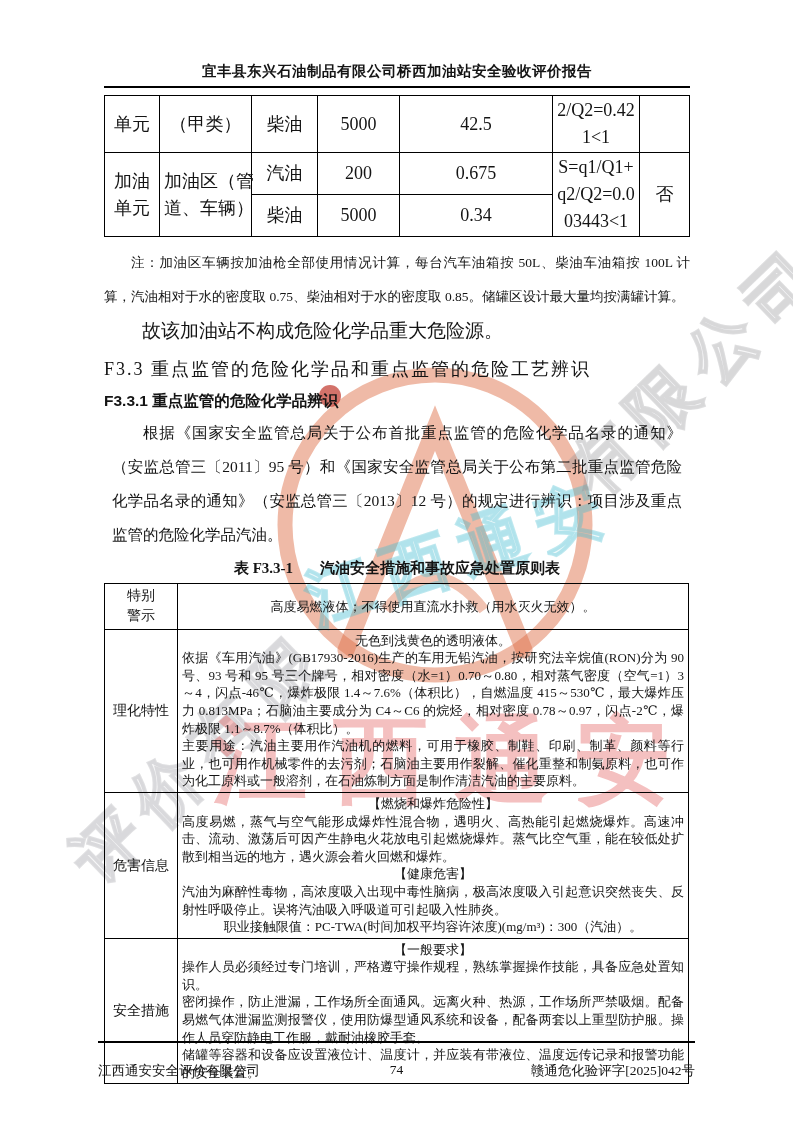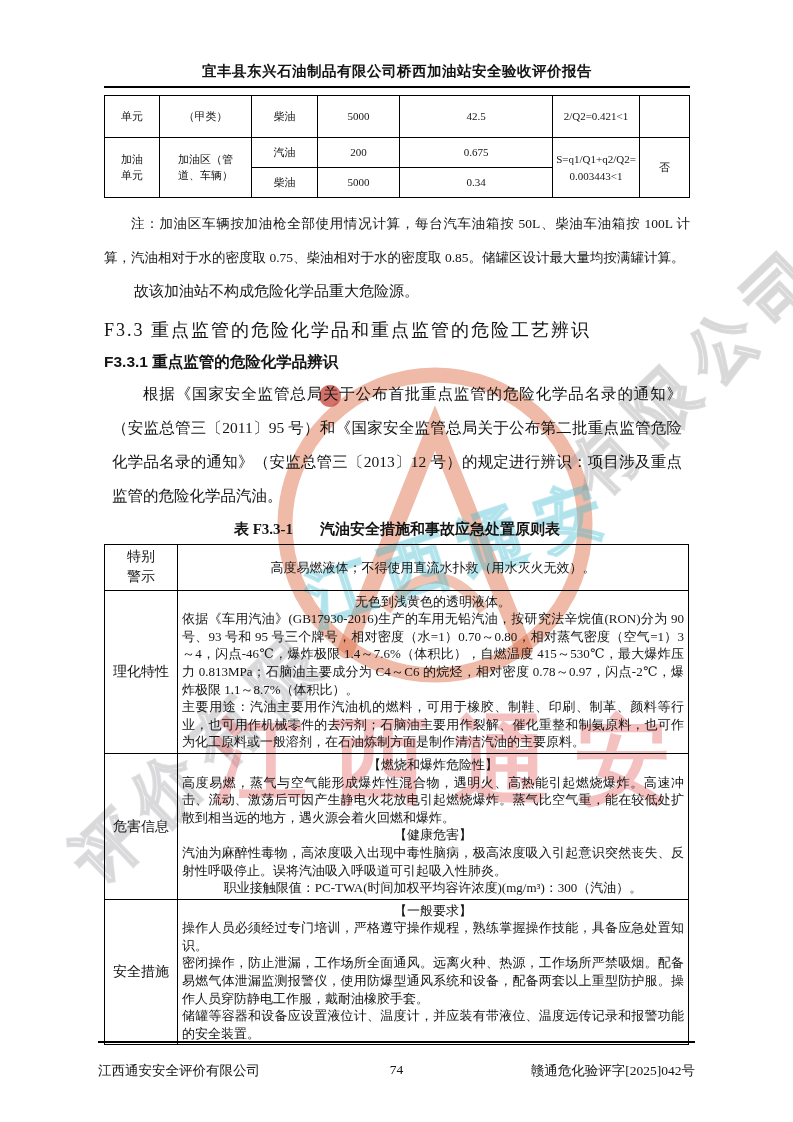--- a/index.html
+++ b/index.html
@@ -6,31 +6,31 @@
   .page{position:relative;width:793px;height:1122px;background:#ffffff;overflow:hidden;
         font-family:"Liberation Serif","DejaVu Serif",serif;color:#141414;}
   .content{position:absolute;left:104px;top:0;width:586px;z-index:2;}
 
   
   .hdr{border-bottom:2px solid #000;padding-bottom:5px;}
   .hdr-title{margin-top:62px;text-align:center;font-size:14.5px;font-weight:600;letter-spacing:.5px;font-family:Liberation Serif, serif;}
 
   
   table{border-collapse:collapse;table-layout:fixed;}
-  .cont-table{width:585px;margin-top:7px;font-size:11px;}
+  .cont-table{width:585px;margin-top:7px;font-size:18px;}
   .cont-table td{border:1.6px solid #000;text-align:center;vertical-align:middle;
                  padding:1px 3px;line-height:1.5;word-break:break-all;}
   .c1{width:55px}.c2{width:92px}.c3{width:66px}.c4{width:82px}.c5{width:153px}.c6{width:87px}.c7{width:50px}
   .cont-table .r1{height:42px}.cont-table .r2,.cont-table .r3{height:30px}
   .wblock{display:inline-block;word-break:break-all;line-height:1.45;vertical-align:middle;}
   .w2{width:2.05em}.w5{width:5.1em}
 
   
   .note{font-size:13.5px;line-height:34px;margin:9px 0 0;text-indent:2em;text-align:justify;}
-  .conclusion{font-size:15px;line-height:29px;margin:2px 0 2px;text-indent:2em;}
+  .conclusion{font-size:19px;line-height:29px;margin:2px 0 2px;text-indent:2em;}
   .h1{font-size:18px;font-weight:normal;letter-spacing:2px;margin:12px 0 0;line-height:25px;
       font-family:"Liberation Serif","DejaVu Serif",serif;}
   .h2{font-size:15.5px;font-weight:bold;margin:8px 0 0;line-height:22px;
       font-family:"Liberation Sans","DejaVu Sans",sans-serif;}
   .body-par{font-size:15.5px;line-height:34px;margin:4px 8px 0;text-indent:2em;text-align:justify;}
   .caption{text-align:center;font-size:15px;font-weight:600;margin:5px 0 4px;line-height:22px;}
   .cap-gap{display:inline-block;width:1.8em;}
 
   
   .safety-table{width:585px;font-size:13px;}

